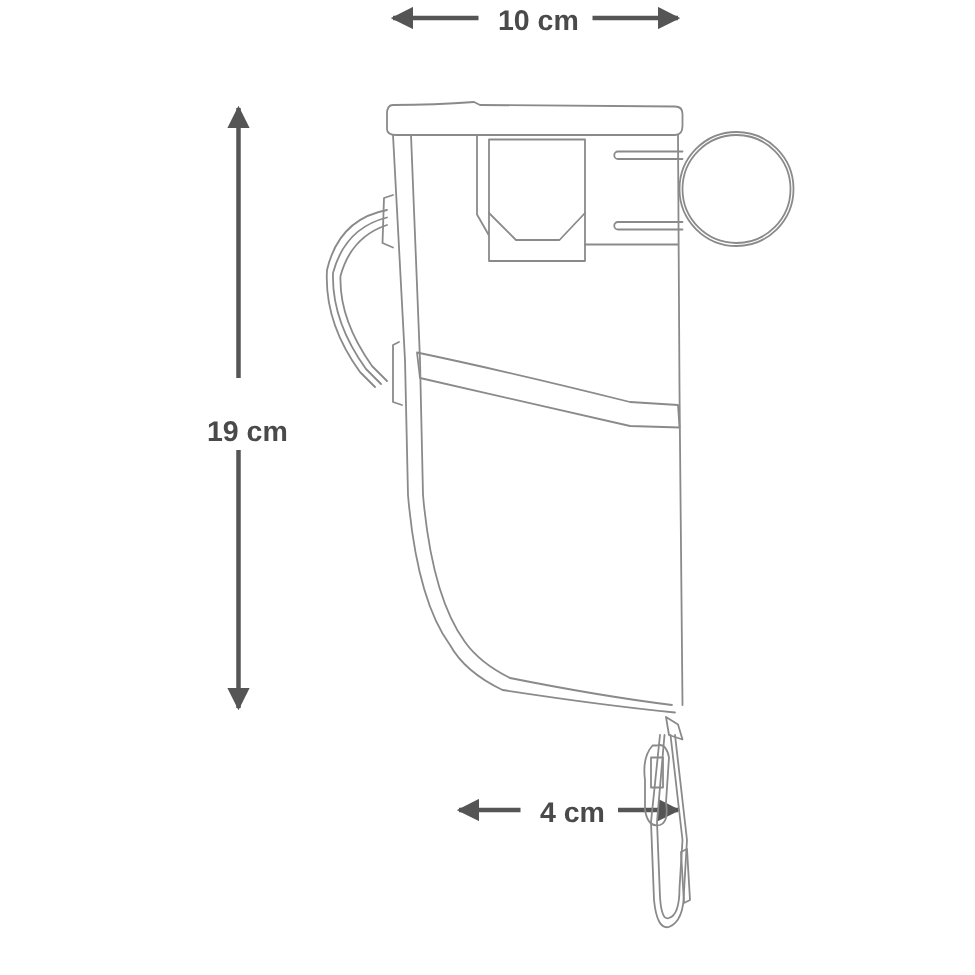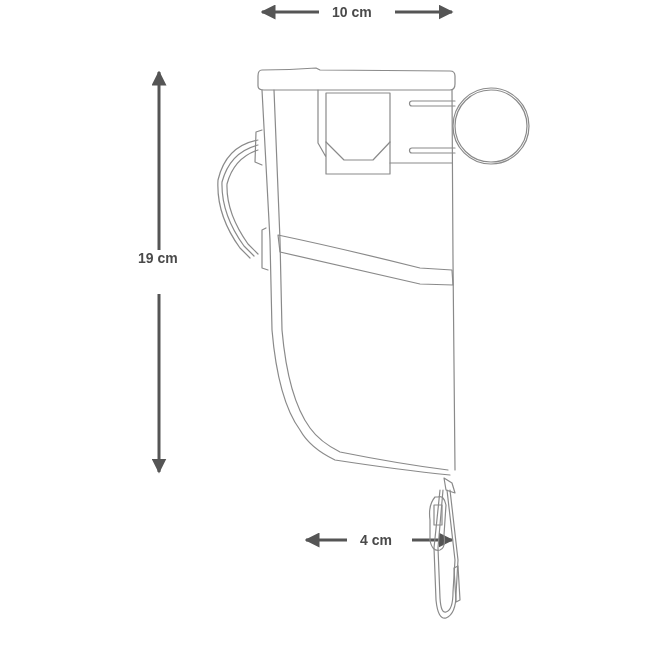--- a/index.html
+++ b/index.html
@@ -1,20 +1,20 @@
 <!DOCTYPE html>
 <html><head>
   <meta charset="utf-8">
   <style>
     html, body { margin:0; padding:0; background:#ffffff; }
     body { width:650px; height:650px; position:relative; overflow:hidden; font-family:"Liberation Sans", sans-serif; }
     .canvas { position:absolute; left:0; top:0; width:650px; height:650px; }
-    .dim-label { position:absolute; font-weight:bold; font-size:14px; color:#4a4a4a; white-space:nowrap; background:#fff; padding:0 2px; font-family:"Liberation Sans", sans-serif; }
+    .dim-label { position:absolute; font-weight:bold; font-size:19px; color:#4a4a4a; white-space:nowrap; background:#fff; padding:0 2px; font-family:"Liberation Sans", sans-serif; }
     #lbl-width { left:330px; top:4px; }
-    #lbl-height { left:136px; top:250px;text-align:center; }
+    #lbl-height { left:136px; top:278px;text-align:center; }
     #lbl-depth { left:358px; top:532px; }
   </style>
 </head>
 <body>
 
 <svg class="canvas" viewBox="0 0 650 650" xmlns="http://www.w3.org/2000/svg">
   <defs>
     <marker id="ah" viewBox="0 0 10 10" refX="9" refY="5" markerWidth="5" markerHeight="5" orient="auto-start-reverse">
       <path d="M0,0 L10,5 L0,10 z" fill="#555555"></path>
     </marker>

